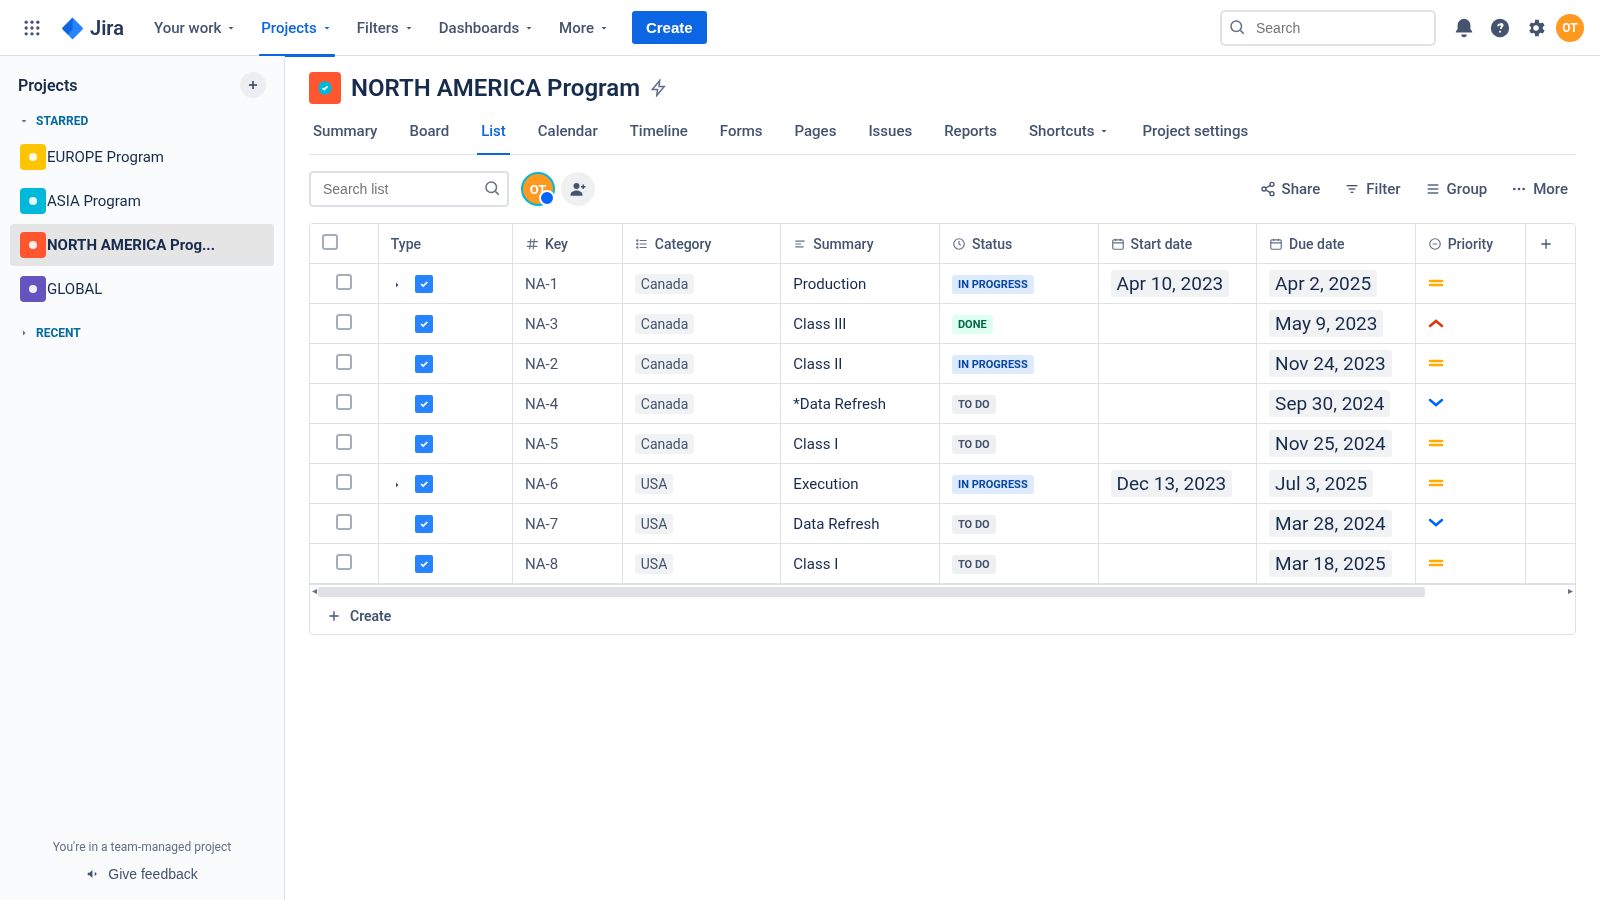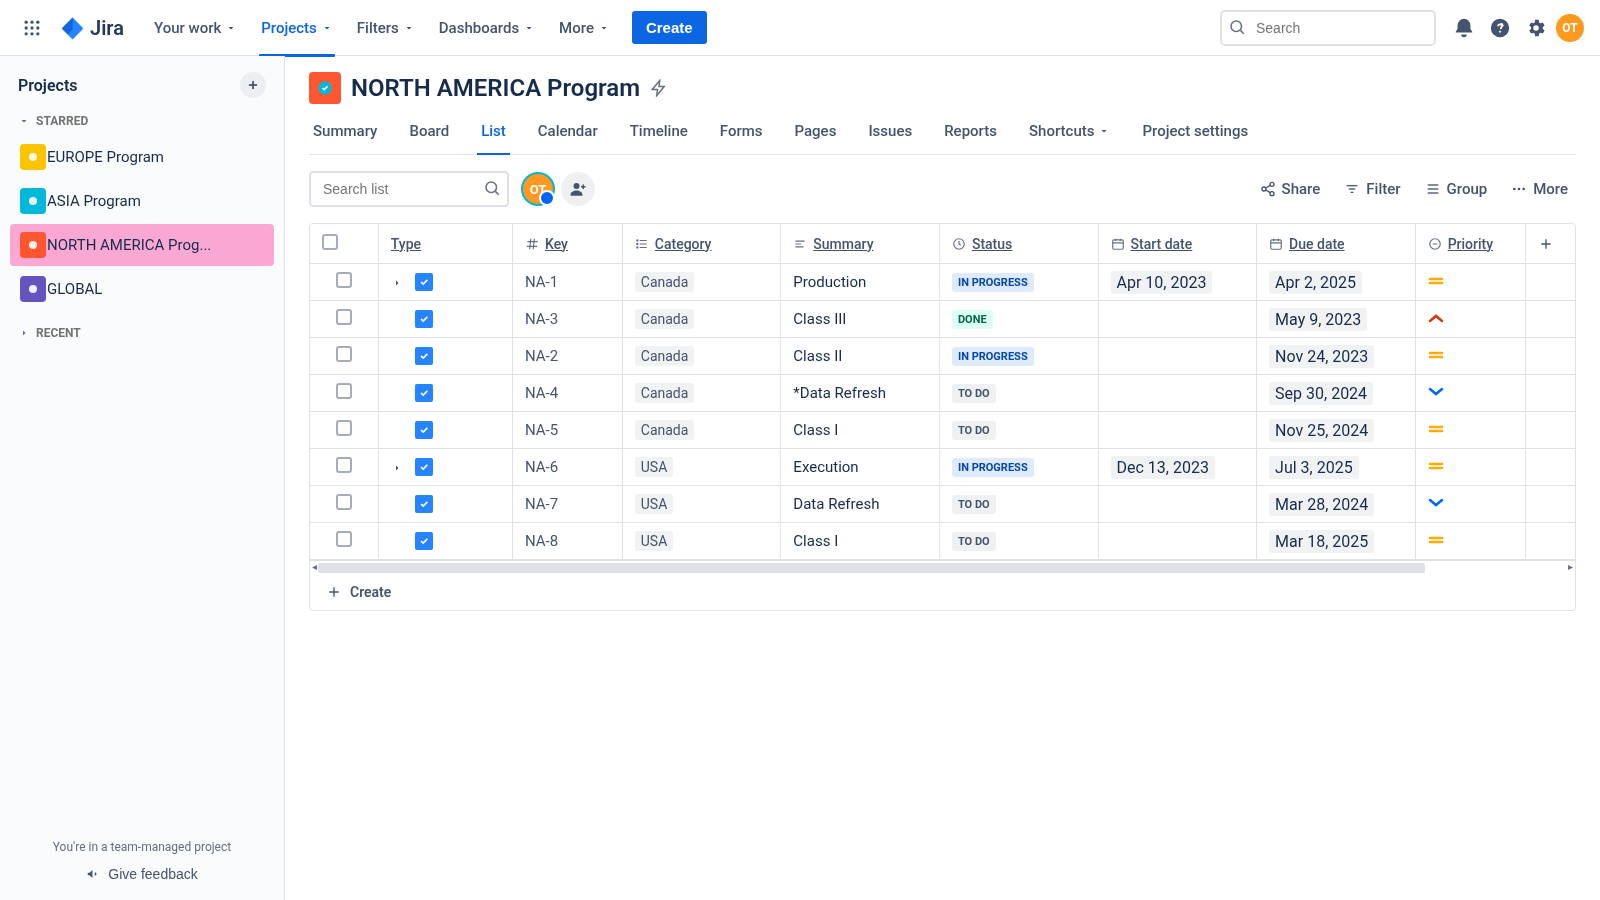--- a/index.html
+++ b/index.html
@@ -22,23 +22,23 @@
 .search-box .search-ic { position: absolute; left: 8px; top: 8px; color: #626F86; }
 .nav-right { display: flex; align-items: center; gap: 4px; margin-left: 8px; }
 .avatar { width: 28px; height: 28px; border-radius: 50%; background: #FF991F; color: #fff; font-size: 12px; font-weight: 700; display: flex; align-items: center; justify-content: center; }
 
 
 .layout { display: flex; height: calc(100vh - 56px); }
 .sidebar { width: 285px; background: #FAFBFC; border-right: 1px solid #DFE1E6; padding: 16px 10px; position: relative; }
 .sidebar-header { display: flex; align-items: center; justify-content: space-between; padding: 0 8px 10px; }
 .sidebar-title { font-size: 16px; font-weight: 600; color: #172B4D; }
 .add-proj { width: 26px; height: 26px; border-radius: 50%; background: #091E420F; display: flex; align-items: center; justify-content: center; cursor: pointer; }
-.section-head { display: flex; align-items: center; gap: 6px; padding: 6px 8px; text-transform: uppercase; font-size: 12px; font-weight: 700; color: #737373; cursor: pointer; }
+.section-head { display: flex; align-items: center; gap: 6px; padding: 6px 8px; text-transform: uppercase; font-size: 12px; font-weight: 700; color: #0369a1; cursor: pointer; }
 .proj-item { display: flex; align-items: center; gap: 1px; padding: 8px 10px; border-radius: 4px; cursor: pointer; margin: 2px 0; }
-.proj-item.active { background: #f9a8d4; }
+.proj-item.active { background: #e5e5e5; font-weight: bold; }
 .proj-icon { width: 26px; height: 26px; border-radius: 4px; display: flex; align-items: center; justify-content: center; color: #fff; font-size: 14px; flex-shrink: 0; }
 .proj-name { font-size: 15px; color: #172B4D; white-space: nowrap; overflow: hidden; text-overflow: ellipsis; }
 .sidebar-footer { position: absolute; bottom: 16px; left: 0; right: 0; text-align: center; padding: 0 12px; }
 .sidebar-footer small { font-size: 12px; color: #626F86; display: block; margin-bottom: 12px; }
 .feedback-btn { background: none; border: none; font-size: 14px; color: #44546F; cursor: pointer; display: inline-flex; align-items: center; gap: 8px; font-weight: 500; }
 
 
 .main { flex: 1; overflow: auto; padding: 16px 24px; }
 .page-head { display: flex; align-items: center; gap: 10px; margin-bottom: 8px; }
 .proj-head-icon { width: 32px; height: 32px; border-radius: 4px; display: flex; align-items: center; justify-content: center; }
@@ -59,32 +59,32 @@
 .add-user { width: 34px; height: 34px; border-radius: 50%; background: #EFF0F2; display: flex; align-items: center; justify-content: center; cursor: pointer; color: #44546F; }
 .toolbar-right { margin-left: auto; display: flex; gap: 8px; }
 .tool-btn { display: flex; align-items: center; gap: 6px; padding: 6px 8px; cursor: pointer; border-radius: 3px; color: #44546F; font-weight: 500; font-size: 15px; }
 
 
 .table-wrap { border: 1px solid #DFE1E6; border-radius: 4px; overflow: hidden; }
 .tbl { width: 100%; border-collapse: collapse; }
 .tbl th { text-align: left; padding: 10px 12px; border-bottom: 1px solid #DFE1E6; border-right: 1px solid #DFE1E6; font-weight: 500; color: #44546F; font-size: 14px; background: #fff; }
 .tbl td { padding: 8px 12px; border-bottom: 1px solid #DFE1E6; border-right: 1px solid #DFE1E6; font-size: 15px; color: #172B4D; }
 .tbl th:last-child, .tbl td:last-child { border-right: none; }
-.th-flex { display: flex; align-items: center; gap: 6px; text-decoration: underline; }
+.th-flex { display: flex; align-items: center; gap: 6px; }
 .th-flex svg { color: #626F86; }
 .checkbox { width: 16px; height: 16px; border: 2px solid #A5ADBA; border-radius: 3px; display: inline-block; }
 .type-task { width: 18px; height: 18px; background: #2684FF; border-radius: 2px; display: inline-flex; align-items: center; justify-content: center; color: #fff; }
 .expand-chev { color: #44546F; cursor: pointer; margin-right: 8px; display: inline-flex; vertical-align: middle; }
 .key-txt { color: #44546F; }
 .cat-chip { background: #F1F2F4; padding: 2px 6px; border-radius: 3px; font-size: 14px; color: #44546F; display: inline-block; }
 .status-chip { font-size: 11px; font-weight: 700; padding: 3px 6px; border-radius: 3px; display: inline-block; }
 .st-inprogress { background: #DEEBFF; color: #0747A6; }
 .st-done { background: #DCFFF1; color: #006644; }
 .st-todo { background: #EFF0F2; color: #44546F; }
-.date-chip { background: #F1F2F4; padding: 2px 6px; border-radius: 3px; font-size: 16px; }
+.date-chip { background: #F1F2F4; padding: 2px 6px; border-radius: 3px; font-size: 19px; }
 .prio { display: inline-flex; }
 .col-chk { width: 56px; text-align: center; }
 .col-type { width: 110px; }
 .col-key { width: 90px; }
 .col-cat { width: 130px; }
 .col-summary { width: 130px; }
 .col-status { width: 130px; }
 .col-start { width: 130px; }
 .col-due { width: 130px; }
 .col-prio { width: 88px; }

